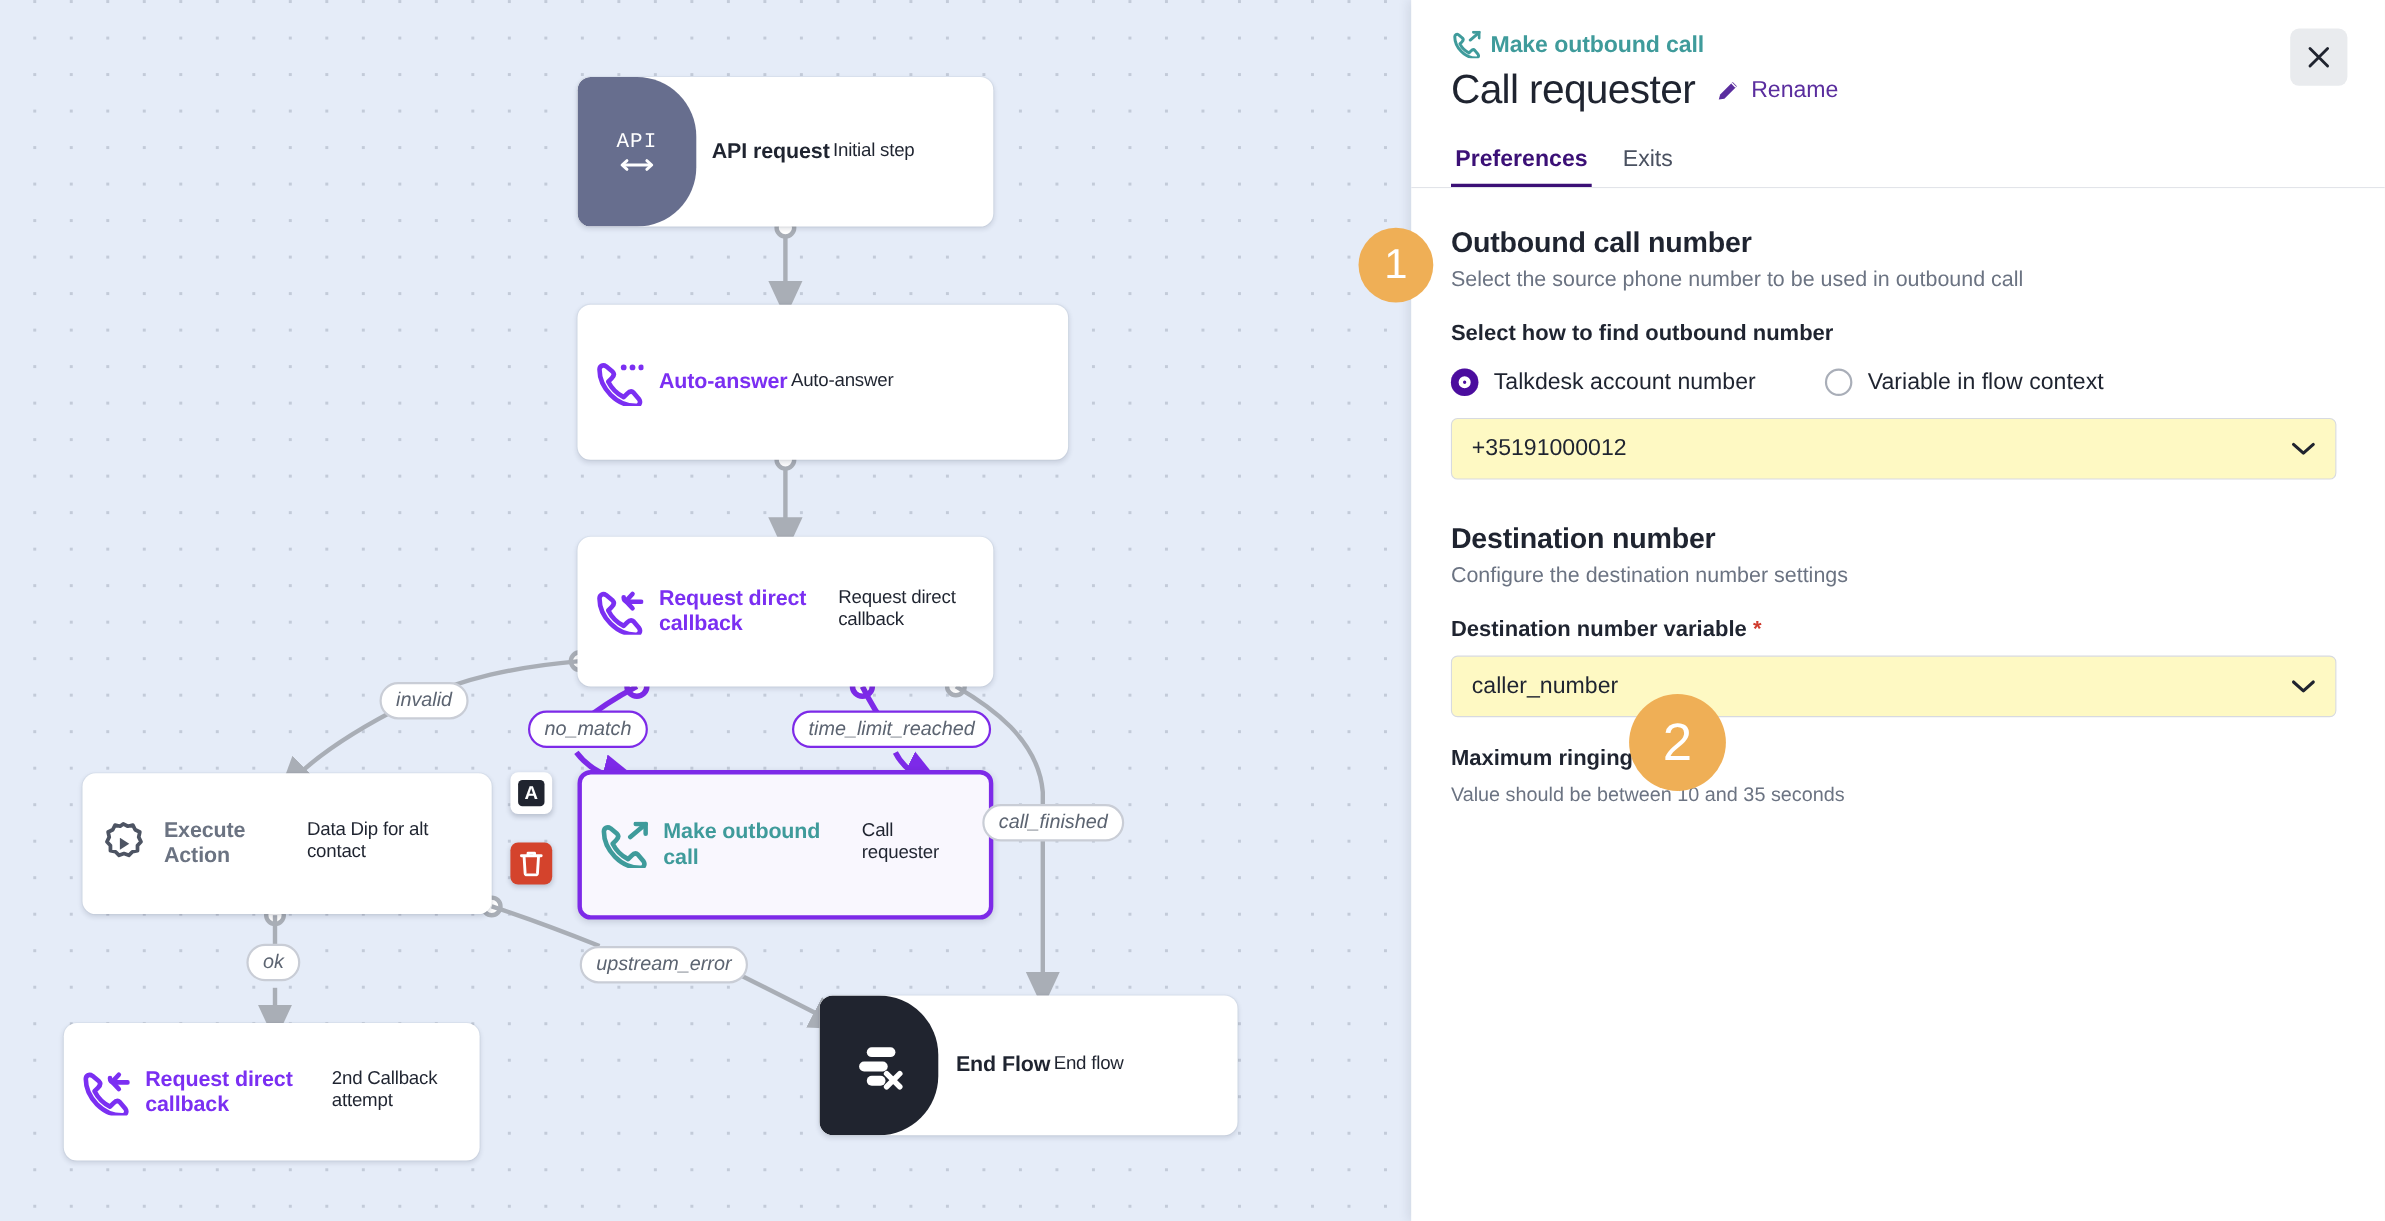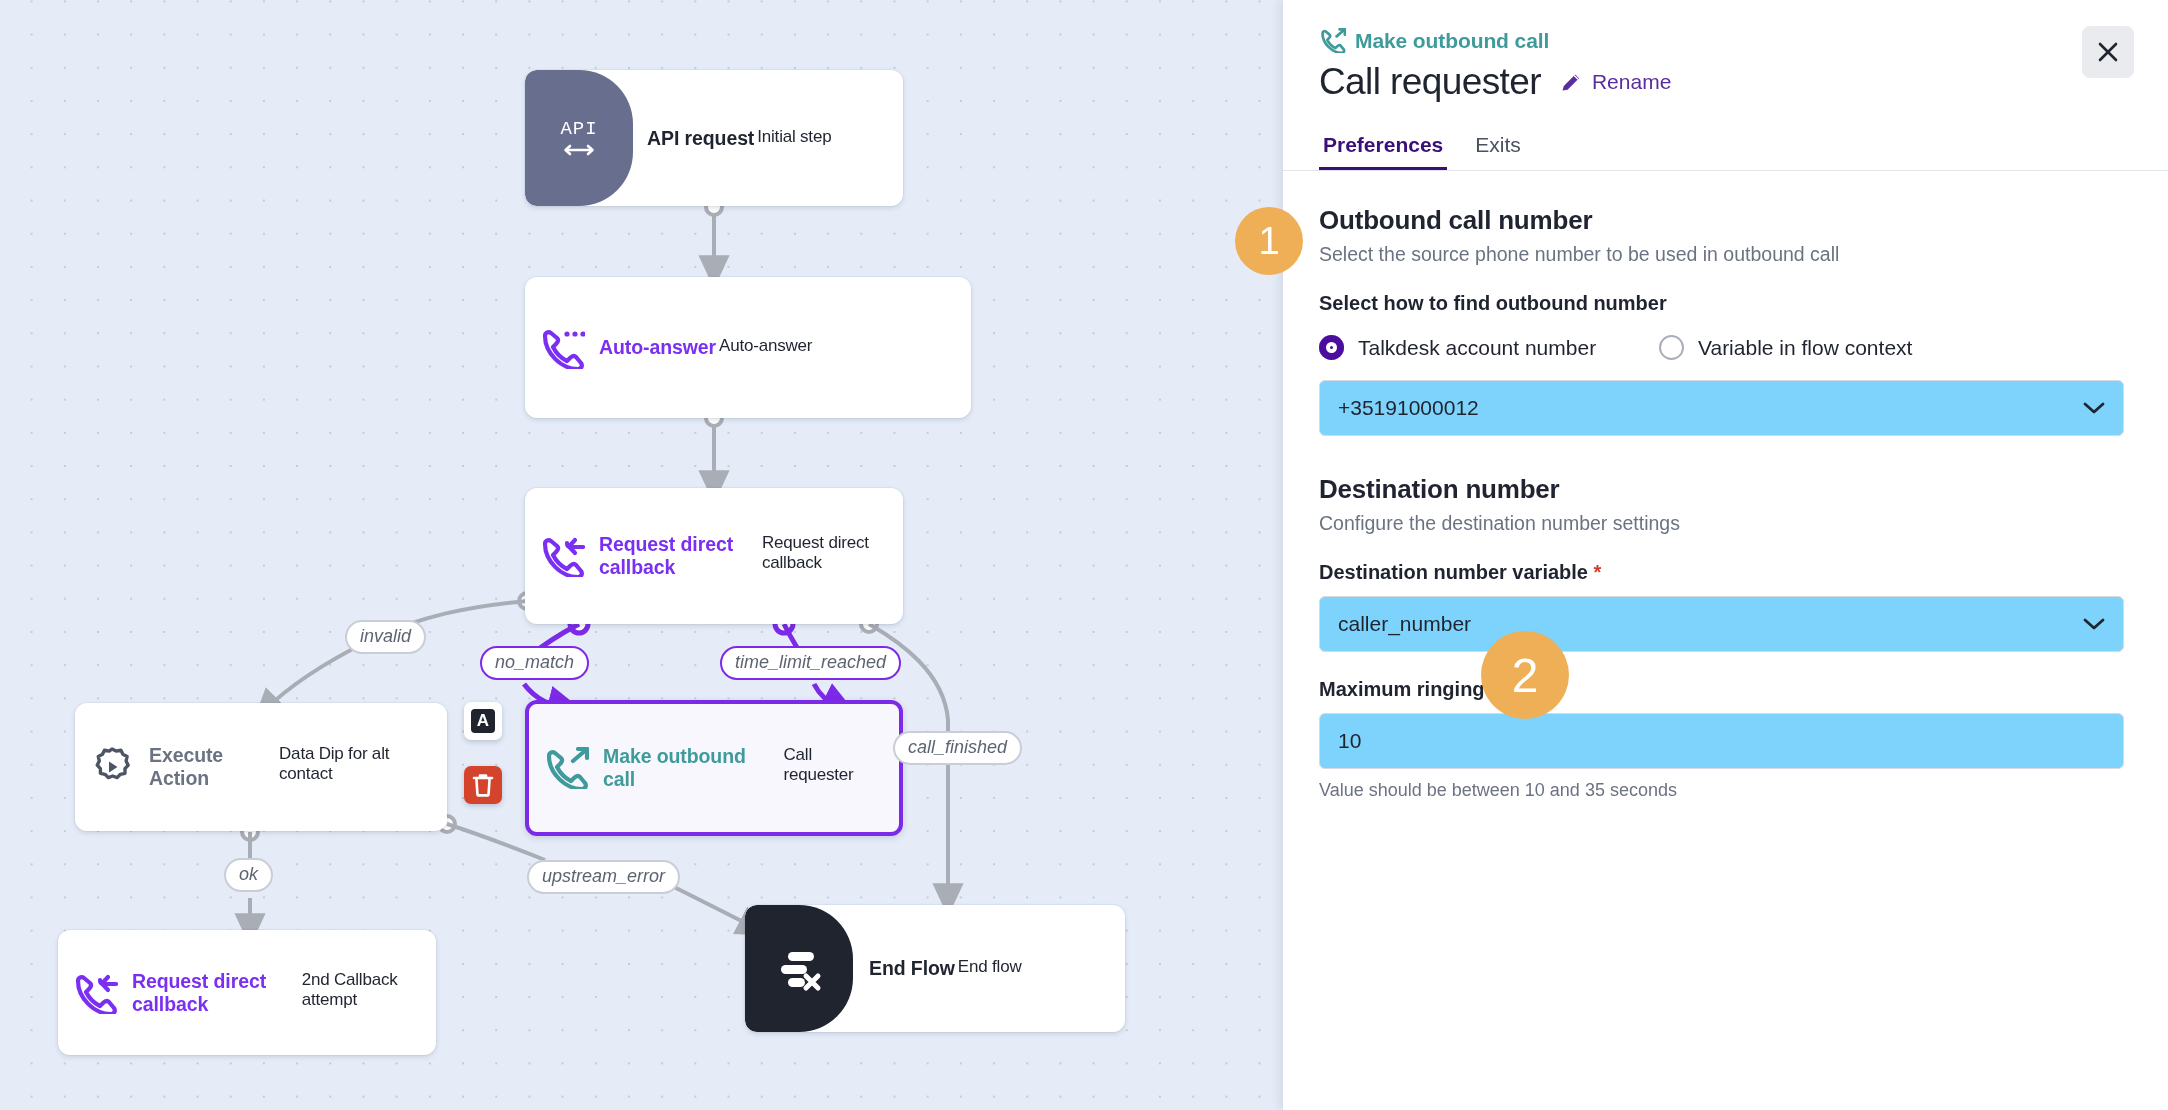--- a/index.html
+++ b/index.html
@@ -124,21 +124,21 @@
   .radio .dot { width:25px; height:25px; border-radius:50%; border:2.5px solid #a9aeb8; background:#fff; }
   .radio.on .dot {
     border: none;
     background: #4b0d9e;
     box-shadow: inset 0 0 0 7px #4b0d9e, inset 0 0 0 11px #ffffff;
   }
 
   .select, .textinput {
     margin-top:12px; width: 100%; height:56px;
     border:1.5px solid #d7dae0; border-radius:6px;
-    background:#7dd3fc; display:flex; align-items:center;
+    background:#fef9c3; display:flex; align-items:center;
     padding: 0 18px; font-size:21px; color:#1f2430;
     cursor:pointer;
   }
   .select .val { flex:1; }
   .hint { font-size:18px; color:#6b7382; margin-top:11px; }
 
   
   .badge {
     position:absolute; border-radius:50%;
     background:#efaf56; color:#ffffff;
@@ -386,23 +386,20 @@
           <span class="val">caller_number</span>
           <svg width="22" height="14" viewBox="0 0 22 14">
             <path d="M2,3 L11,11 L20,3" fill="none" stroke="#20242f" stroke-width="2.8" stroke-linecap="round" stroke-linejoin="round"></path>
           </svg>
         </div>
 
         <div class="field-label" style="margin-top:26px;">
           <span>Maximum ringing time</span>
           <span class="req">*</span>
         </div>
-        <div class="textinput">
-          <span>10</span>
-        </div>
         <div class="hint">Value should be between 10 and 35 seconds</div>
       </div>
 
       <div id="close-btn">
         <svg width="24" height="24" viewBox="0 0 24 24">
           <path d="M4,4 L20,20 M20,4 L4,20" stroke="#20242f" stroke-width="2.6" stroke-linecap="round"></path>
         </svg>
       </div>
     </div>
   </div>

